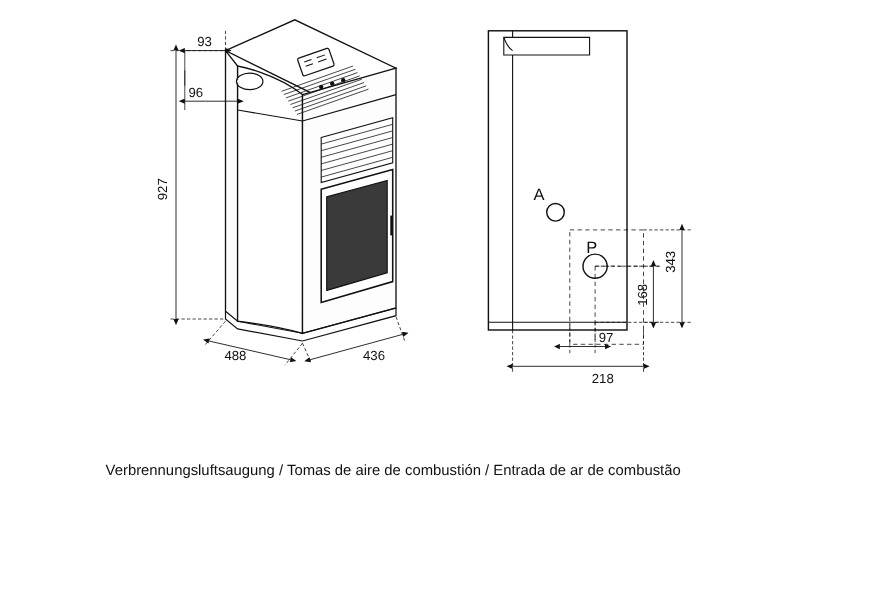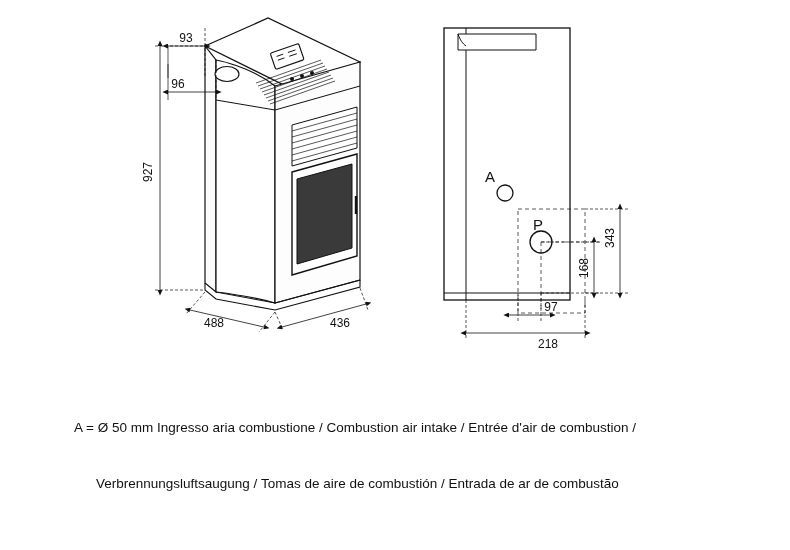--- a/index.html
+++ b/index.html
@@ -221,21 +221,20 @@
         <line x1="466" y1="300" x2="466" y2="340" stroke="#111111" stroke-width="0.7" stroke-dasharray="3,2"></line>
         <line x1="585" y1="300" x2="585" y2="340" stroke="#111111" stroke-width="0.7" stroke-dasharray="3,2"></line>
         <line x1="466" y1="333" x2="585" y2="333" stroke="#111111" stroke-width="0.8" marker-start="url(#arrowStart)" marker-end="url(#arrowEnd)"></line>
         <text class="dim-label" x="548" y="348" text-anchor="middle">218</text>
       </g>
     </g>
   </svg>
 
   <div class="legend">
     <div class="row">
-      <div>A = Ø 50 mm Ingresso aria combustione / Combustion air intake / Entrée d'air de combustion /</div>
       <div class="line2">Verbrennungsluftsaugung / Tomas de aire de combustión / Entrada de ar de combustão</div>
     </div>
     <div class="row">
       
       
     </div>
 
   </div>
 
 </div>

